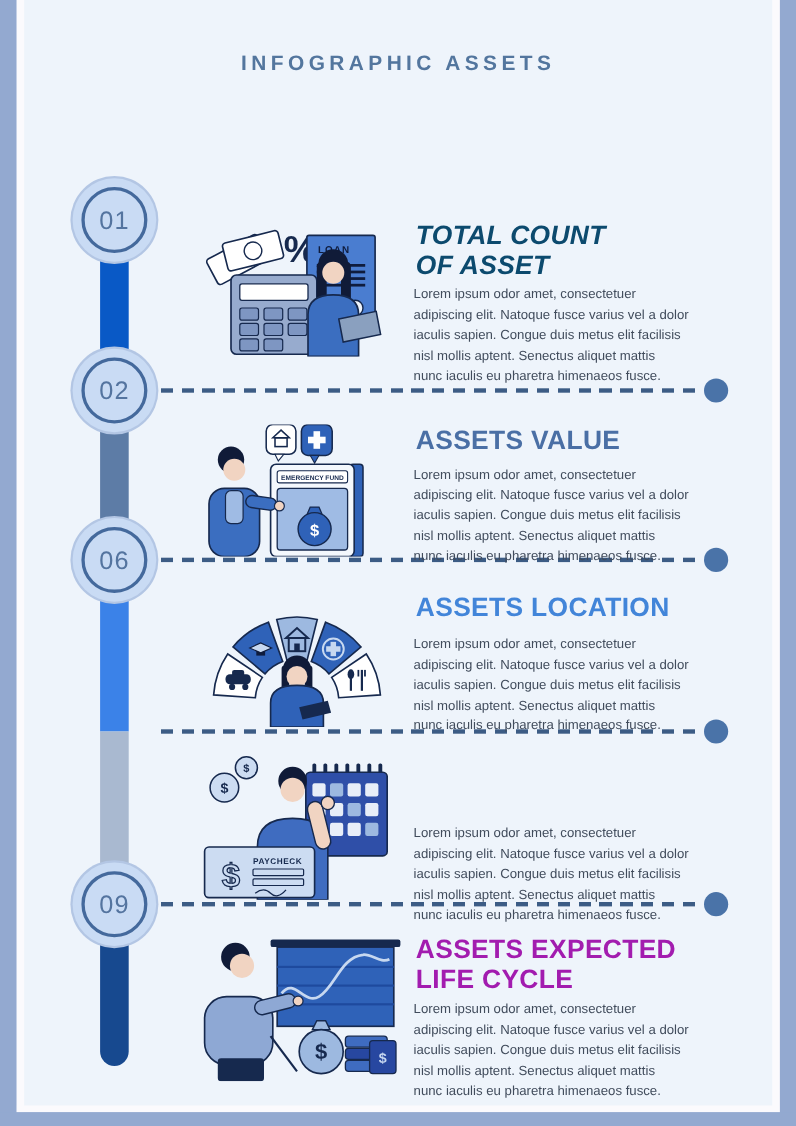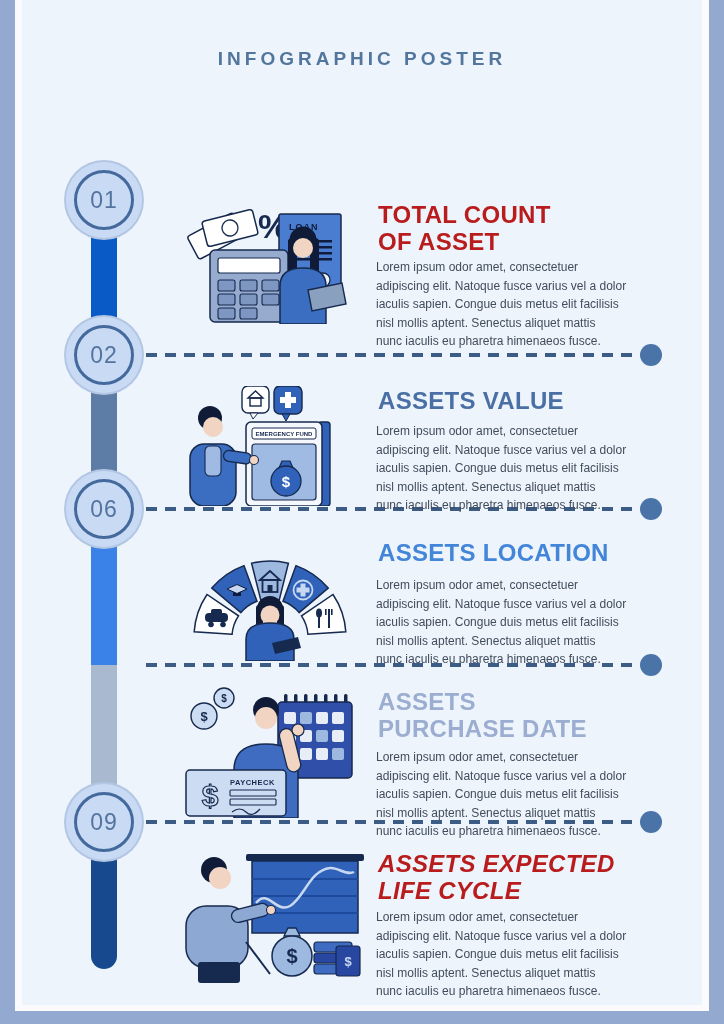--- a/index.html
+++ b/index.html
@@ -61,21 +61,21 @@
 <body>
 
 <div class="canvas">
   <div class="frame-left"></div>
   <div class="frame-right"></div>
   <div class="frame-bottom"></div>
   <div class="edge-left"></div>
   <div class="edge-right"></div>
   <div class="edge-bottom"></div>
 
-  <div class="subtitle" style="color: rgb(83, 118, 158);">INFOGRAPHIC POSTER</div>
+  <div class="subtitle" style="color: rgb(83, 118, 158);">INFOGRAPHIC ASSETS</div>
 
   <div class="connector c1" style="background-color: rgb(9, 89, 198);"></div>
   <div class="connector c2" style="background-color: rgb(93, 124, 166);"></div>
   <div class="connector c3" style="background-color: rgb(59, 130, 232);"></div>
   <div class="connector c4" style="background-color: rgb(169, 185, 208);"></div>
   <div class="connector c5" style="background-color: rgb(23, 73, 143);"></div>
 
   <div class="dashline d2"></div>
   <div class="dashline d3"></div>
   <div class="dashline d4"></div>
@@ -99,29 +99,28 @@
       <div class="node-ring">
         <span class="node-num">06</span>
       </div>
     </div>
   <div class="node n5">
       <div class="node-ring">
         <span class="node-num">09</span>
       </div>
     </div>
 
-  <div class="heading h1" style="color: #b91c1c;">TOTAL COUNT<br>OF ASSET</div>
+  <div class="heading h1" style="color: #0c4a6e; font-style: italic;">TOTAL COUNT<br>OF ASSET</div>
   <div class="body-text b1">Lorem ipsum odor amet, consectetuer<br>adipiscing elit. Natoque fusce varius vel a dolor<br>iaculis sapien. Congue duis metus elit facilisis<br>nisl mollis aptent. Senectus aliquet mattis<br>nunc iaculis eu pharetra himenaeos fusce.</div>
   <div class="heading h2" style="color: rgb(74, 111, 165);">ASSETS VALUE</div>
   <div class="body-text b2">Lorem ipsum odor amet, consectetuer<br>adipiscing elit. Natoque fusce varius vel a dolor<br>iaculis sapien. Congue duis metus elit facilisis<br>nisl mollis aptent. Senectus aliquet mattis<br>nunc iaculis eu pharetra himenaeos fusce.</div>
   <div class="heading h3" style="color: rgb(66, 133, 217);">ASSETS LOCATION</div>
   <div class="body-text b3">Lorem ipsum odor amet, consectetuer<br>adipiscing elit. Natoque fusce varius vel a dolor<br>iaculis sapien. Congue duis metus elit facilisis<br>nisl mollis aptent. Senectus aliquet mattis<br>nunc iaculis eu pharetra himenaeos fusce.</div>
-  <div class="heading h4" style="color: rgb(155, 173, 208);">ASSETS<br>PURCHASE DATE</div>
   <div class="body-text b4">Lorem ipsum odor amet, consectetuer<br>adipiscing elit. Natoque fusce varius vel a dolor<br>iaculis sapien. Congue duis metus elit facilisis<br>nisl mollis aptent. Senectus aliquet mattis<br>nunc iaculis eu pharetra himenaeos fusce.</div>
-  <div class="heading h5" style="color: #b91c1c; font-style: italic;">ASSETS EXPECTED<br>LIFE CYCLE</div>
+  <div class="heading h5" style="color: #a21caf;">ASSETS EXPECTED<br>LIFE CYCLE</div>
   <div class="body-text b5">Lorem ipsum odor amet, consectetuer<br>adipiscing elit. Natoque fusce varius vel a dolor<br>iaculis sapien. Congue duis metus elit facilisis<br>nisl mollis aptent. Senectus aliquet mattis<br>nunc iaculis eu pharetra himenaeos fusce.</div>
 
   <div class="illu i1">
     <svg width="170" height="126" viewBox="0 0 170 126">
       <g>
         <g transform="rotate(-28 34 38)">
             <rect x="8" y="25" width="52" height="26" rx="3" fill="#ffffff" stroke="#16294e" stroke-width="1.5"></rect>
             <circle cx="34" cy="38" r="8" fill="none" stroke="#16294e" stroke-width="1.3"></circle>
           </g>
         <g transform="rotate(-14 48 30)">

